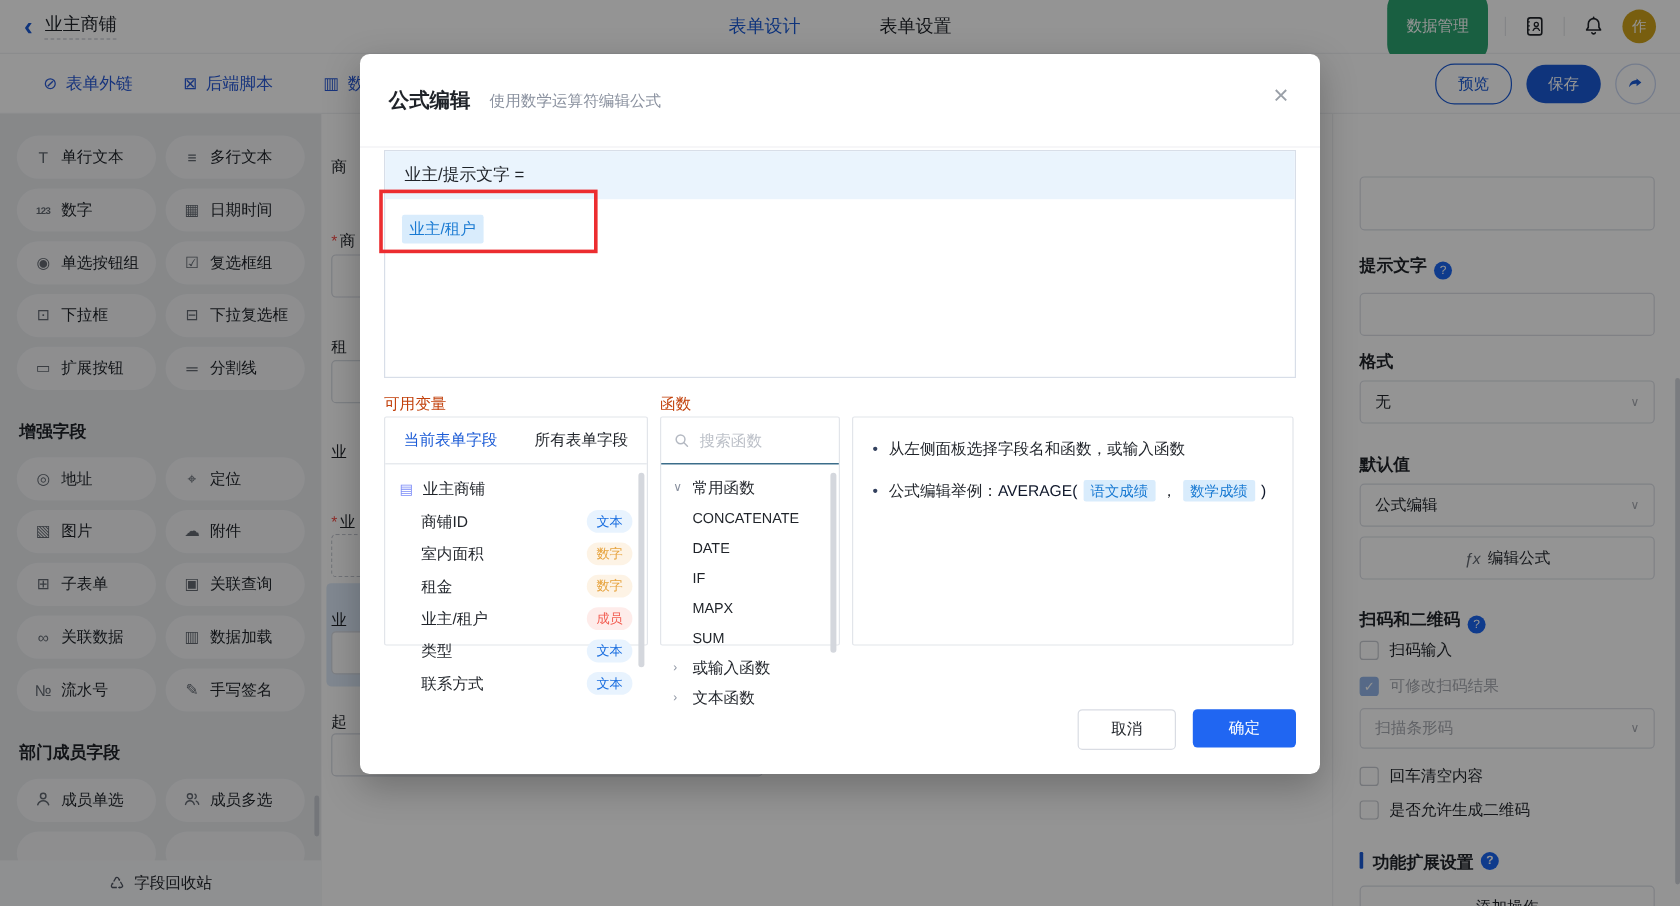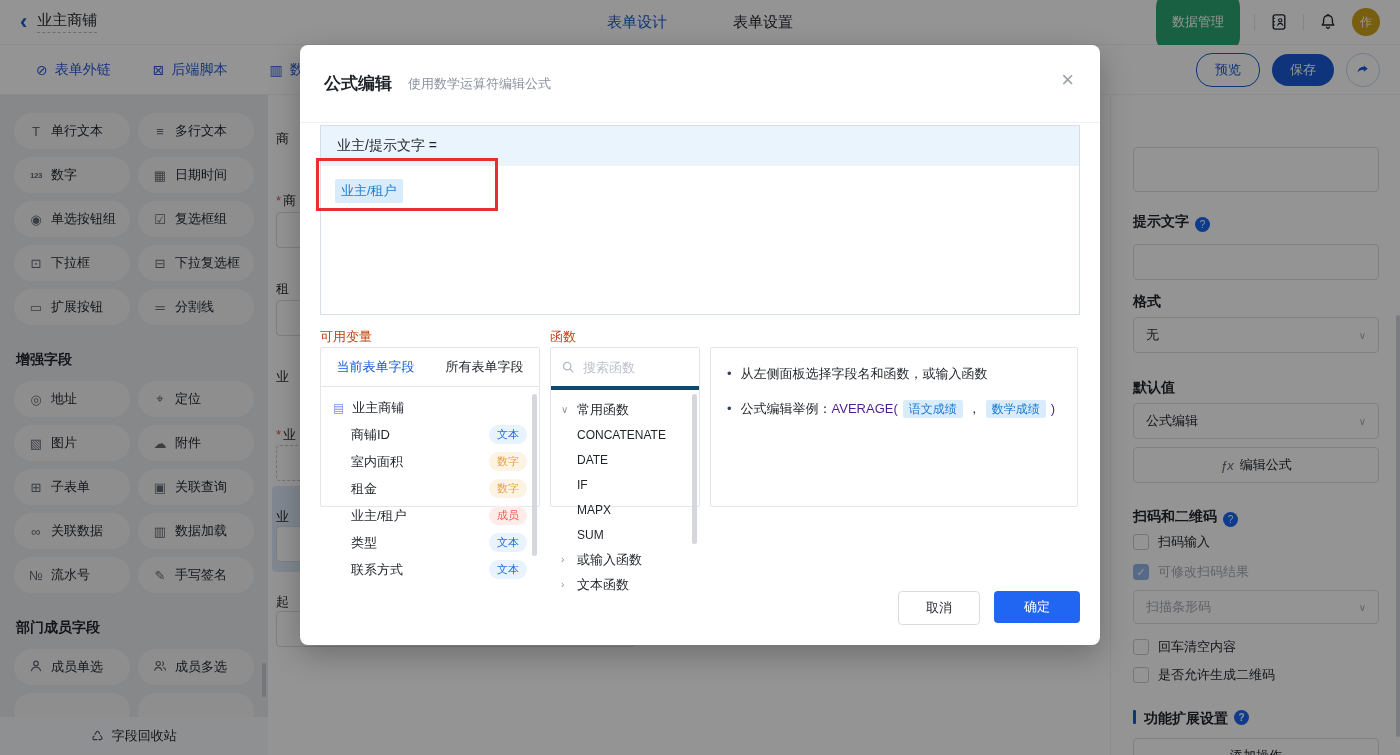--- a/index.html
+++ b/index.html
@@ -87,50 +87,50 @@
          z-index:60;box-shadow:0 10px 30px rgba(0,0,0,.25)}
   .mhead{height:78px;display:flex;align-items:center;padding:0 24px;border-bottom:1px solid #f0f1f3;box-sizing:border-box}
   .mtitle{font-size:17px;font-weight:600}
   .msub{font-size:13px;color:#8a919f;margin-left:16px}
   .mclose{position:absolute;right:26px;top:24px;font-size:22px;color:#9aa0a8;cursor:pointer;line-height:1}
   .fbox{position:absolute;left:20px;right:20px;top:80px;height:190px;border:1px solid #d8dee8;box-sizing:border-box}
   .fheadrow{height:40px;background:#EAF4FD;display:flex;align-items:center;padding:0 16px;font-size:14px}
   .fbody{padding:13px 14px;cursor:text;height:136px}
   .chip{display:inline-block;background:#D9ECFC;color:#1879D2;font-size:13px;padding:3px 6px;border-radius:2px}
   .plabel{position:absolute;top:283px;font-size:13px;color:#c2410c}
-  .panel{position:absolute;top:302px;height:160px;border:1px solid #e2e5ea;border-radius:2px;
+  .panel{position:absolute;top:302px;height:191px;border:1px solid #e2e5ea;border-radius:2px;
          box-sizing:border-box;background:#fff}
   .vpanel{left:20px;width:220px}
   .vtabs{height:38px;display:flex;border-bottom:1px solid #e2e5ea;font-size:13px}
   .vtab{flex:1;display:flex;align-items:center;justify-content:center;cursor:pointer}
   .vtab.active{color:#1b5bd6}
   .vtree{padding-top:7px}
   .vrow{height:27px;display:flex;align-items:center;padding:0 12px;font-size:13px;cursor:pointer}
   .docic{color:#7C8CF8;margin-right:8px;font-size:12px}
   .vchild{padding-left:30px}
   .vname{flex:1}
   .badge{font-size:11px;padding:2px 8px;border-radius:10px;flex:none}
   .b-text{color:#1B6FE0;background:#E8F3FE}
   .b-num{color:#E6A23C;background:#FDF3E5}
   .b-member{color:#F25B50;background:#FEECEA}
   .vthumb{position:absolute;right:2px;top:46px;height:162px;width:5px;border-radius:3px;background:#d4d7dd;cursor:pointer}
   .fpanel{left:250px;width:150px}
-  .fsearch{height:38px;display:flex;align-items:center;gap:6px;padding:0 10px;border-bottom:4px solid #0c4a6e}
+  .fsearch{height:38px;display:flex;align-items:center;gap:6px;padding:0 10px;border-bottom:1px solid #0c4a6e}
   .fsearch input{border:none;outline:none;width:92px;font-size:13px;color:#1f2329;background:transparent}
   .fsearch input::placeholder{color:#bcc0c8}
   .ftree{padding-top:7px}
   .frow{height:25px;display:flex;align-items:center;padding:0 10px;font-size:12px;cursor:pointer}
   .fgroup{font-size:13px}
   .caret{color:#8a919f;font-size:10px;margin-right:6px;width:10px;display:inline-block}
   .fitem{padding-left:26px}
   .fthumb{position:absolute;right:2px;top:46px;height:150px;width:5px;border-radius:3px;background:#d4d7dd;cursor:pointer}
   .tpanel{left:410px;width:368px;padding:15px 16px;box-sizing:border-box}
   .tip{font-size:13px;margin-bottom:13px;line-height:22px}
   .dot{color:#33415e;margin-right:9px}
-  .purple{color:#4c1d95}
+  .purple{color:#0f172a}
   .tchip{background:#D9ECFC;color:#1879D2;padding:2px 6px;border-radius:2px;font-size:12px;margin:0 5px}
   .mfoot{position:absolute;right:20px;bottom:20px;display:flex;gap:14px}
   .mcancel{width:80px;height:32px;border:1px solid #d9dce3;border-radius:4px;background:#fff;font-size:13px;
            display:flex;align-items:center;justify-content:center;cursor:pointer}
   .mok{width:86px;height:32px;background:#2066F2;border-radius:4px;color:#fff;font-size:13px;
        display:flex;align-items:center;justify-content:center;cursor:pointer}
   .redrect{position:absolute;left:316px;top:158px;width:182px;height:53px;border:3px solid #EC2D30;
            z-index:70;box-sizing:border-box}
 </style>
 </head>

